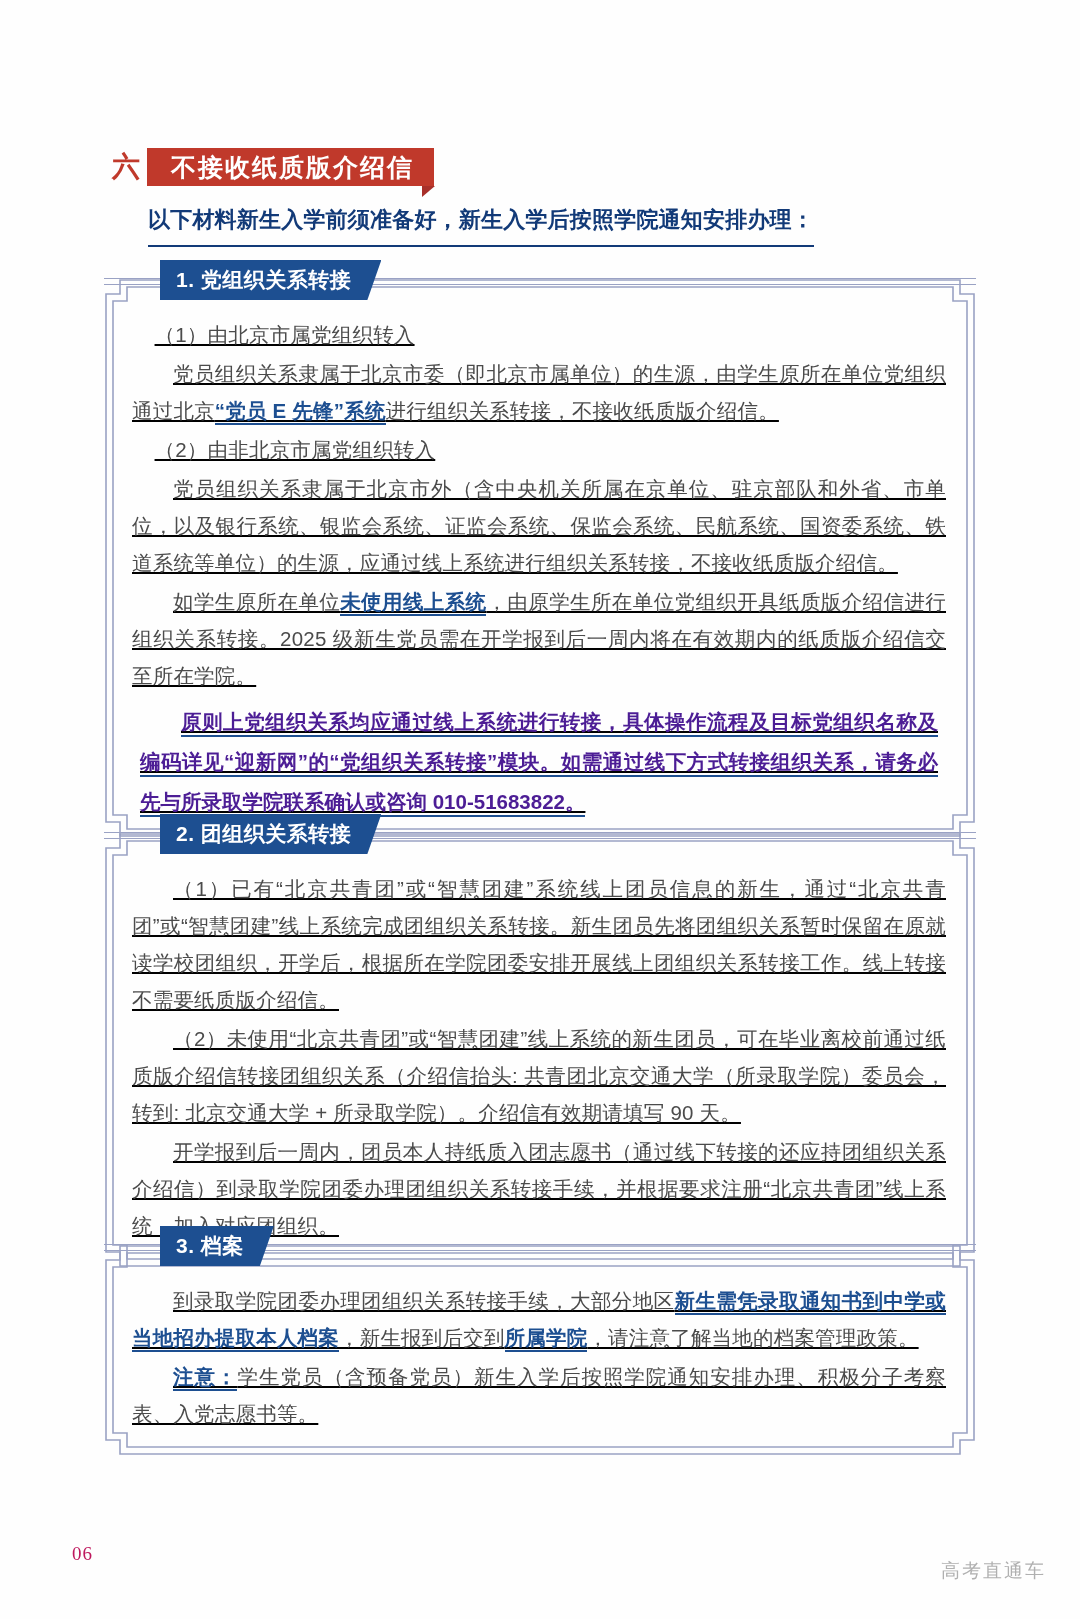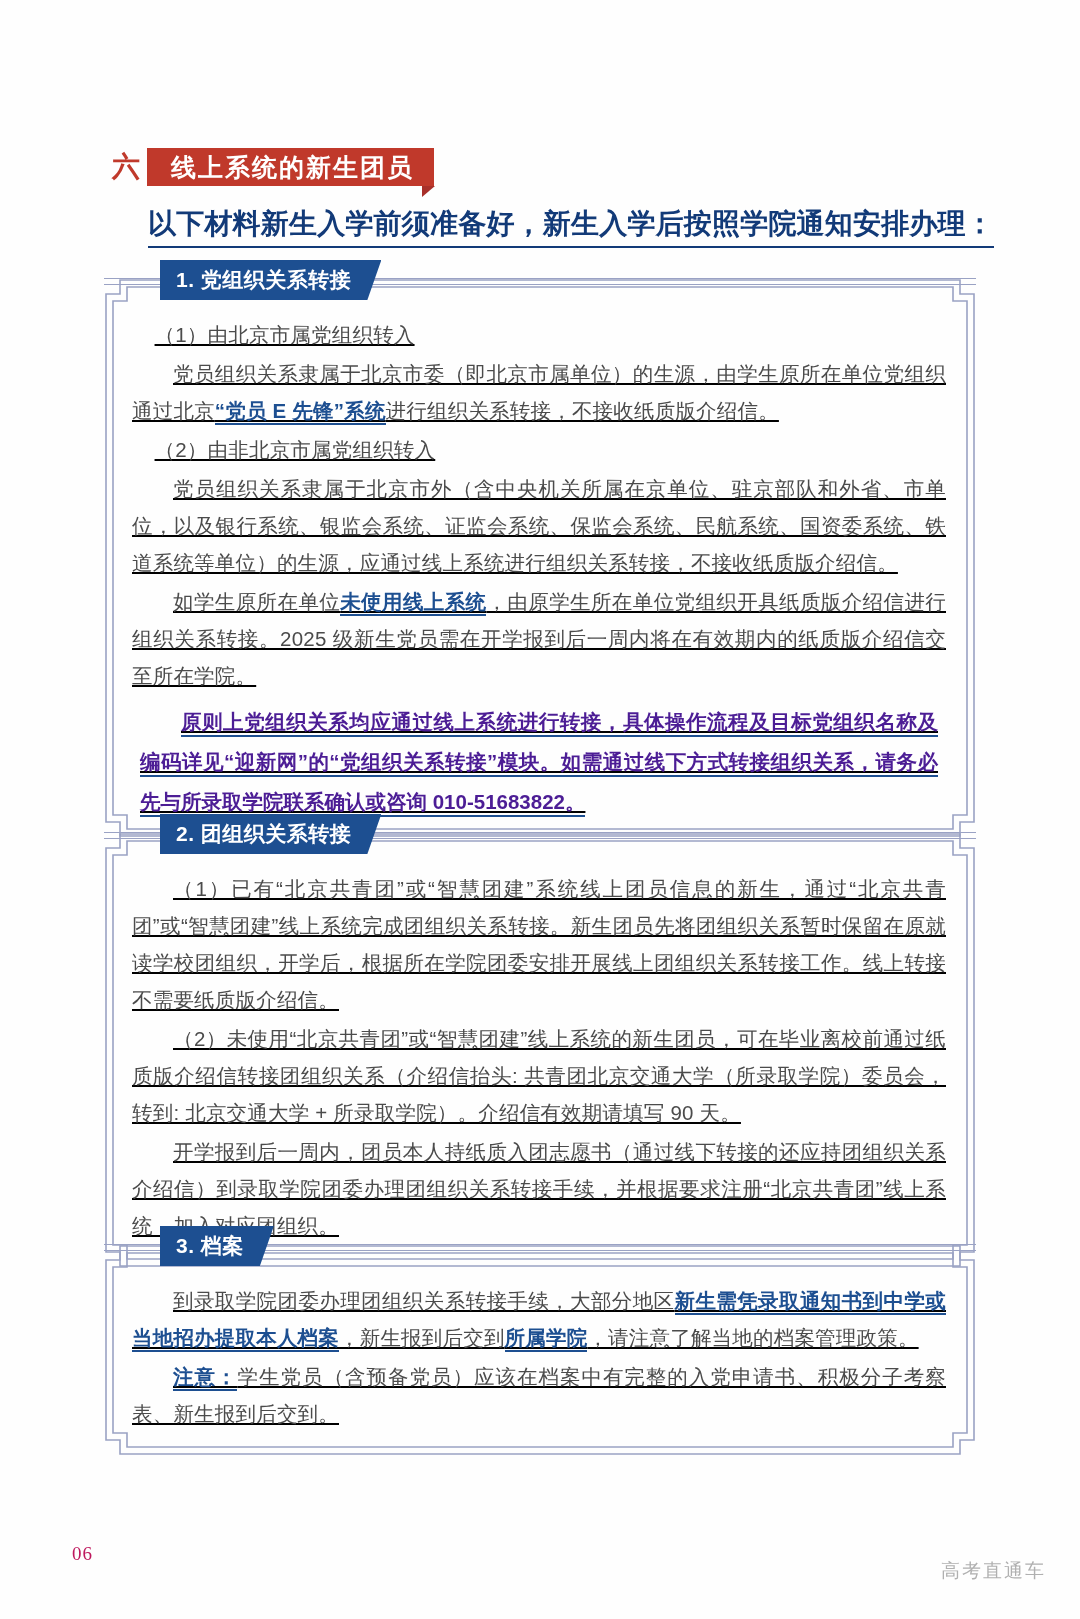--- a/index.html
+++ b/index.html
@@ -69,26 +69,26 @@
     height: 0;
     border-left: 13px solid #a8302a;
     border-bottom: 11px solid transparent;
   }
 
   
   .subtitle {
     position: absolute;
     left: 148px;
     top: 205px;
-    font-size: 28px;
+    font-size: 22px;
     font-weight: bold;
     color: #123a78;
     letter-spacing: 0.2px;
     border-bottom: 2.5px solid #123a78;
-    padding-bottom: 3px;
+    padding-bottom: 10px;
     white-space: nowrap;
   }
 
   
   .box {
     position: absolute;
     left: 104px;
     width: 872px;
     box-sizing: border-box;
   }
@@ -191,21 +191,21 @@
     letter-spacing: 2px;
   }
 </style>
 </head>
 <body>
 
 <div class="page">
 
   <div class="section-banner">
     <div class="banner-num">六</div>
-    <div class="banner-arrow">线上系统的新生团员</div>
+    <div class="banner-arrow">不接收纸质版介绍信</div>
     <div class="banner-tail"></div>
   </div>
 
   <div class="subtitle">以下材料新生入学前须准备好，新生入学后按照学院通知安排办理：</div>
 
   <div id="boxes">
       <div class="box" style="top: 278px;">
         <div class="box-frame">
           <svg width="872" height="560" viewBox="0 0 872 560" xmlns="http://www.w3.org/2000/svg">
       <path d="M 2 16 L 16 16 L 16 2 L 856 2 L 856 16 L 870 16 L 870 544 L 856 544 L 856 558 L 16 558 L 16 544 L 2 544 Z" fill="none" stroke="#9aa2c4" stroke-width="1.6"></path>
@@ -244,21 +244,21 @@
       </div>
       <div class="box" style="top: 1244px;">
         <div class="box-frame">
           <svg width="872" height="212" viewBox="0 0 872 212" xmlns="http://www.w3.org/2000/svg">
       <path d="M 2 16 L 16 16 L 16 2 L 856 2 L 856 16 L 870 16 L 870 196 L 856 196 L 856 210 L 16 210 L 16 196 L 2 196 Z" fill="none" stroke="#9aa2c4" stroke-width="1.6"></path>
       <path d="M 9 23 L 23 23 L 23 9 L 849 9 L 849 23 L 863 23 L 863 189 L 849 189 L 849 203 L 23 203 L 23 189 L 9 189 Z" fill="none" stroke="#9aa2c4" stroke-width="1.6"></path>
     </svg>
         </div>
         <div class="box-body">
           <p class="para indent"><span>到录取学院团委办理团组织关系转接手续，大部分地区</span><b class="blue-u">新生需凭录取通知书到中学或当地招办提取本人档案</b><span>，新生报到后交到</span><b class="blue-u">所属学院</b><span>，请注意了解当地的档案管理政策。</span></p>
-          <p class="para indent"><b class="blue-u">注意：</b><span>学生党员（含预备党员）应该在档案中有完整的入党申请书、积极分子考察表、新生报到后交到。</span></p>
+          <p class="para indent"><b class="blue-u">注意：</b><span>学生党员（含预备党员）新生入学后按照学院通知安排办理、积极分子考察表、入党志愿书等。</span></p>
         </div>
         <div class="tab-wrap">
           <div class="tab-rule"></div>
           <div class="tab">3. 档案</div>
         </div>
       </div>
     </div>
 
   <div class="page-number">06</div>
   <div class="watermark">高考直通车</div>

